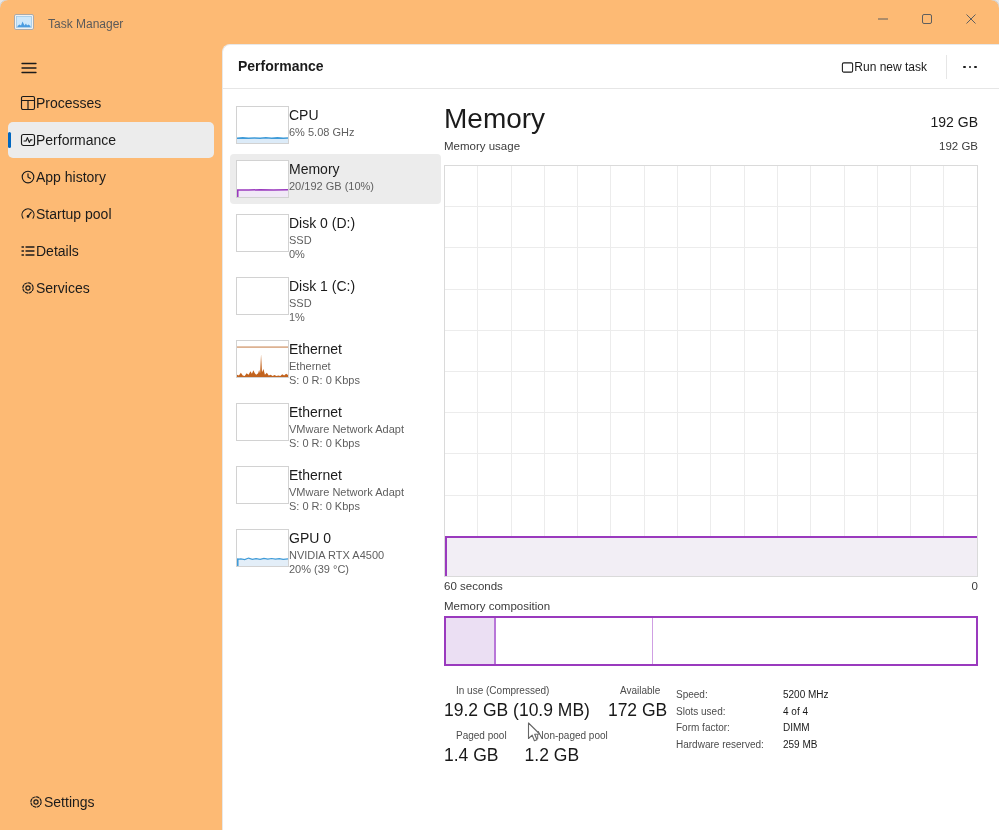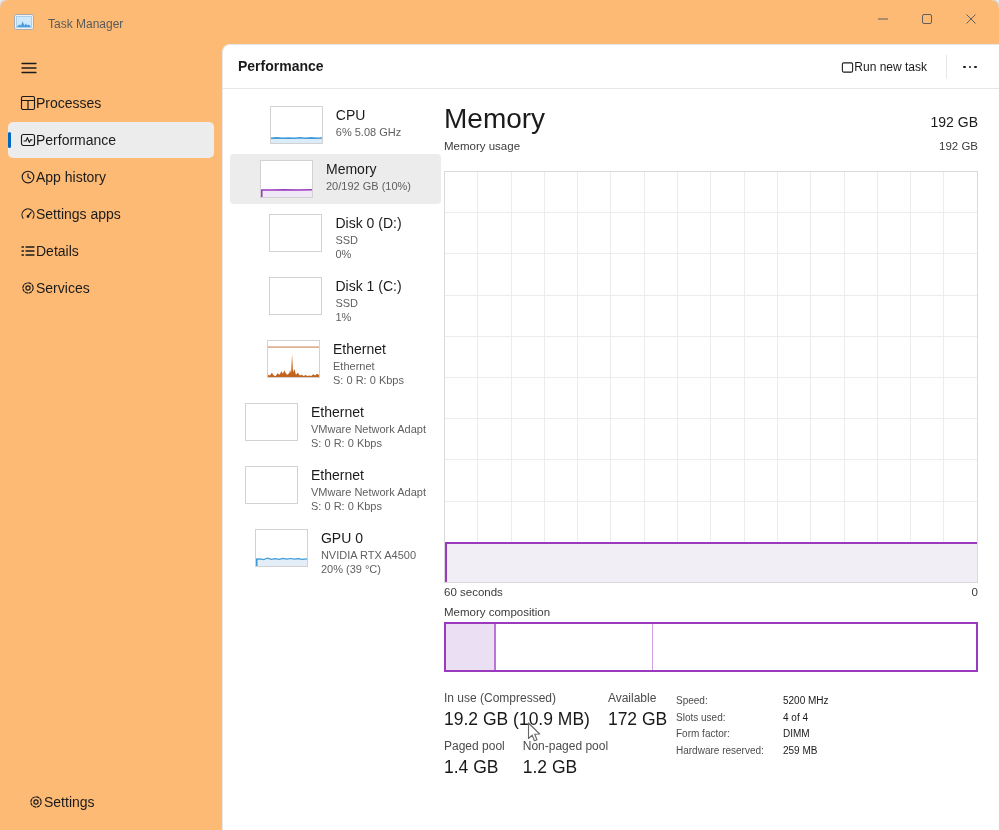--- a/index.html
+++ b/index.html
@@ -38,51 +38,51 @@
               padding:0 10px; border-radius:4px; font-size:12px; color:#1b1b1b; }
   .hdr-sep { position:absolute; right:52px; top:10px; width:1px; height:24px; background:#e6e6e6; }
   .more-btn { position:absolute; right:10px; top:7px; width:38px; height:30px; border-radius:4px;
               display:flex; align-items:center; justify-content:center; gap:3px; }
   .dot { width:2.6px; height:2.6px; border-radius:50%; background:#1b1b1b; }
 
   .card-body { position:absolute; top:45px; left:0; right:0; bottom:0; display:flex; }
 
   
   .perf-list { width:221px; padding-top:10px; }
-  .pitem { display:flex; gap:13px; padding:6px; margin:0 3px 4px 7px; border-radius:4px;justify-content:center; }
+  .pitem { display:flex; padding:6px; margin:0 3px 4px 7px; border-radius:4px; }
   .pitem.selected { background:#ececec; }
   .spark { width:53px; height:38px; border:1px solid #d2d2d2; background:#fff; flex:0 0 53px; }
   .spark svg { display:block; width:100%; height:100%; }
   .ptitle { font-size:14px; line-height:19px; }
   .psub { font-size:11px; line-height:14px; color:#5f5f5f; white-space:nowrap; }
 
   
   .detail { flex:1; padding-right:21px; }
   .d-head { display:flex; justify-content:space-between; align-items:flex-end; margin-top:13px; }
   .d-head h1 { font-size:28px; font-weight:400; line-height:32px; }
   .d-total { font-size:14px; padding-bottom:5px; }
   .d-sub { display:flex; justify-content:space-between; font-size:11.5px; color:#3b3b3b;
-           margin-top:5px; margin-bottom:19px; }
+           margin-top:5px; margin-bottom:13px; }
   .chart { position:relative; height:412px; border:1px solid #dadada; background:#fff;
     background-image:
       repeating-linear-gradient(to right, transparent 0 32.3px, #ececec 32.3px 33.3px),
       repeating-linear-gradient(to bottom, transparent 0 40.2px, #ececec 40.2px 41.2px); }
   .band { position:absolute; left:0; right:0; bottom:0; height:40px; background:#f2eef5;
           border-top:2px solid #9a3abe; border-left:2px solid #9a3abe; }
   .x-axis { display:flex; justify-content:space-between; font-size:11.5px; color:#3b3b3b; margin-top:3px;gap:36px; }
   .comp-label { font-size:11.5px; color:#3b3b3b; margin-top:8px; margin-bottom:4px; }
   .comp-bar { height:50px; border:2px solid #9a3abe; display:flex; background:#fff; }
   .seg-inuse { width:9.5%; background:#ebdff3; border-right:2px solid #b877d8; }
   .seg-standby { width:29.5%; border-right:1px solid #cf9fe3; }
   .seg-free { flex:1; }
 
   .stats { display:flex; margin-top:19px; }
   .stats-left { width:232px; }
   .srow { display:flex; gap:18px; margin-bottom:9px; }
-  .stat .lbl { font-size:12px; color:#4c4c4c; margin-bottom:4px; white-space:nowrap; }
+  .stat .lbl { font-size:10px; color:#4c4c4c; margin-bottom:4px; white-space:nowrap;margin-left:12px; }
   .stat .val { font-size:17.5px; color:#191919; white-space:nowrap; }
   .stats-right { font-size:10px; padding-top:2px; }
   .drow { display:flex; line-height:16.5px; }
   .drow .dl { width:107px; color:#4c4c4c; }
   .drow .dv { color:#191919; }
 
   .cursor { position:absolute; left:527px; top:722px; width:15px; height:22px; z-index:9; }
 </style>
 </head>
 <body>
@@ -147,21 +147,21 @@
           </svg>
         <span>App history</span>
       </div>
 
       <div class="nav-item">
         <svg class="ic line-ic" viewBox="0 0 16 16">
             <path d="M3,12.2 a6,6 0 1 1 10,0"></path>
             <path d="M8,10.4 L11.2,6.2"></path>
             <circle cx="8" cy="10.4" r="0.8" fill="#1b1b1b"></circle>
           </svg>
-        <span>Settings apps</span>
+        <span>Startup pool</span>
       </div>
 
 
       <div class="nav-item">
         <svg class="ic line-ic" viewBox="0 0 16 16" style="stroke-width:1.3">
             <path d="M2,4 h1.5 M6,4 h8 M2,8 h1.5 M6,8 h8 M2,12 h1.5 M6,12 h8"></path>
           </svg>
         <span>Details</span>
       </div>
 

